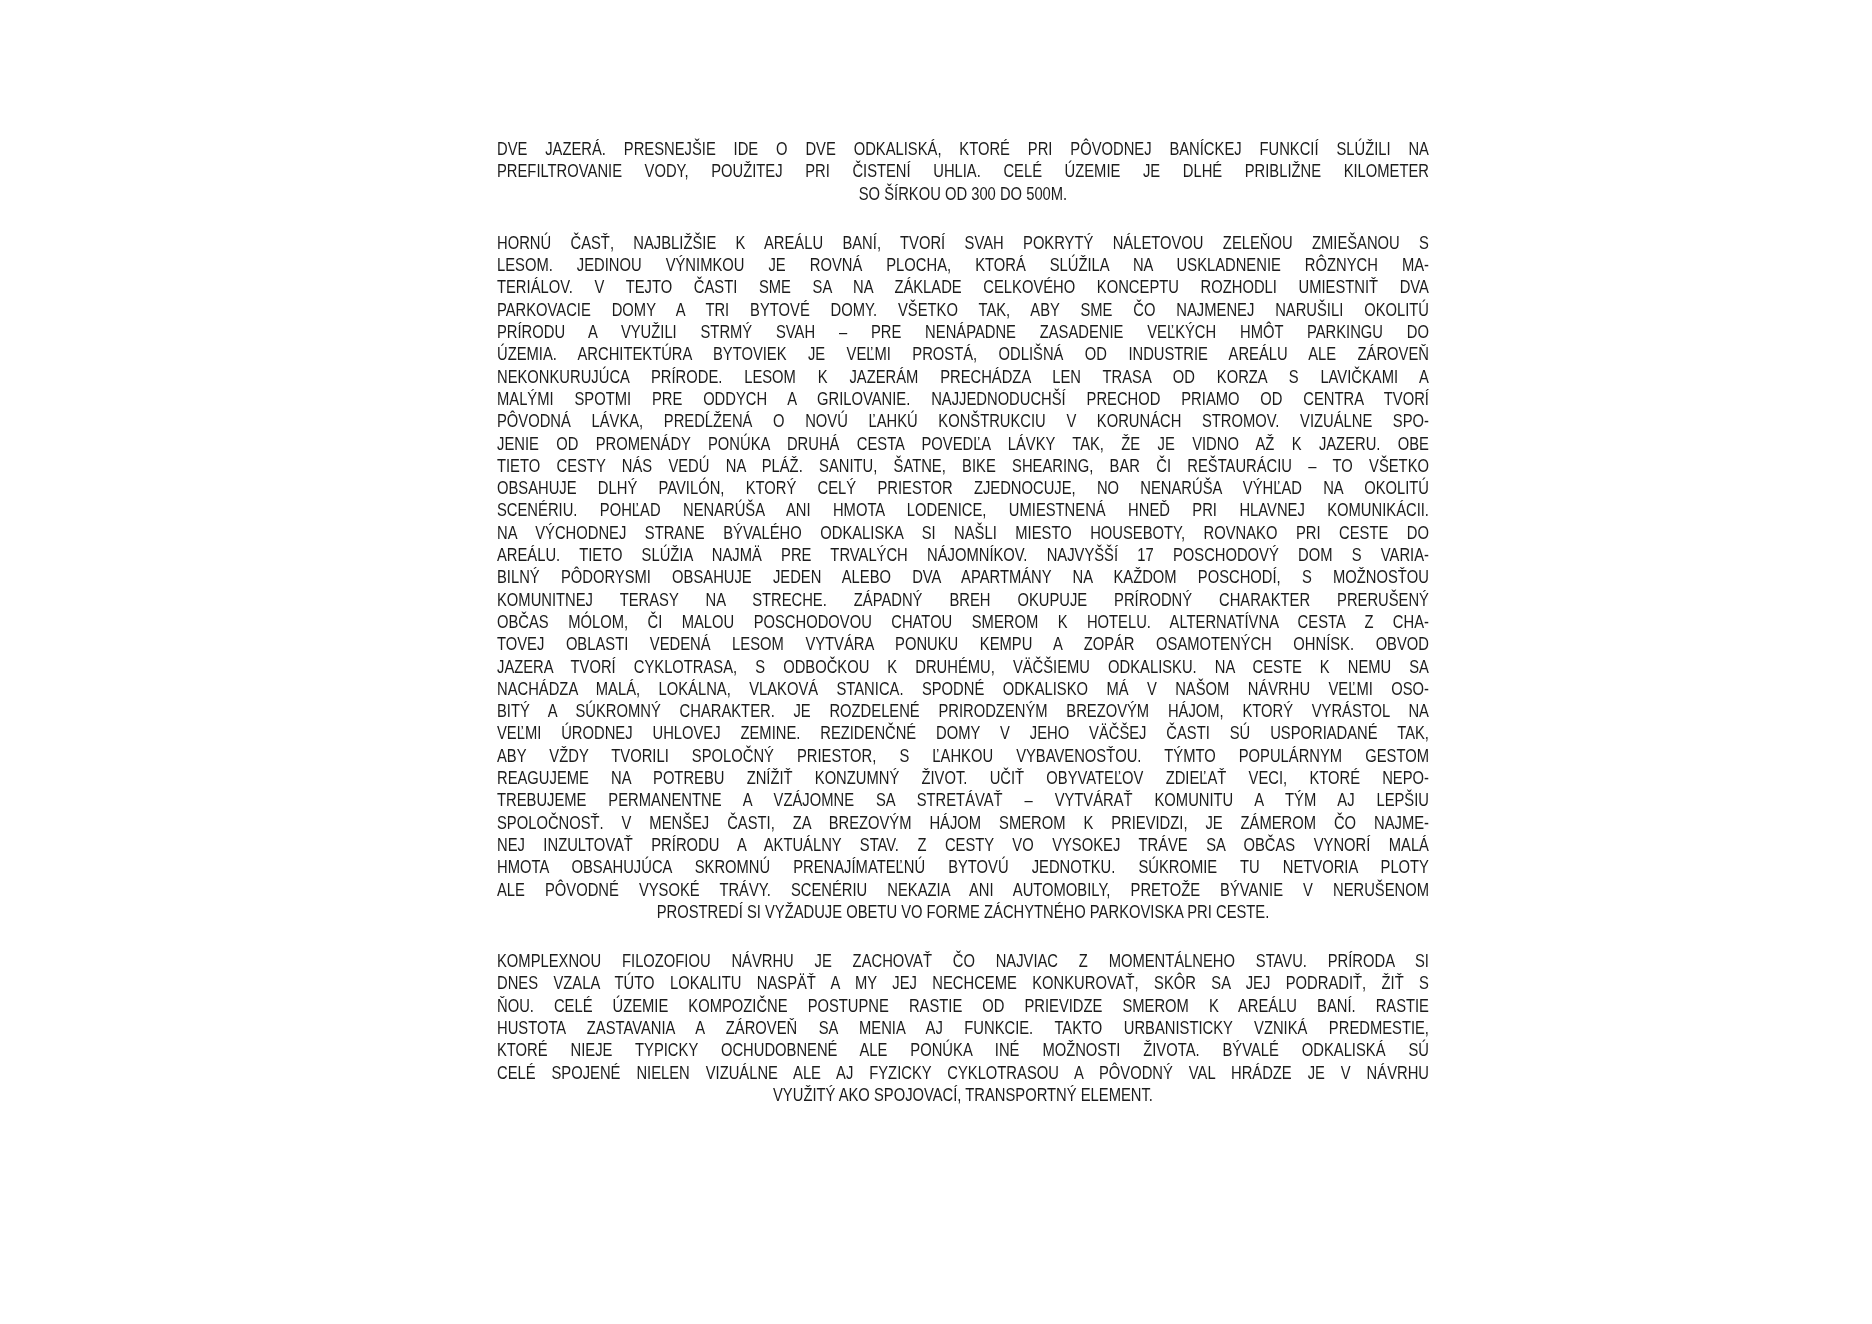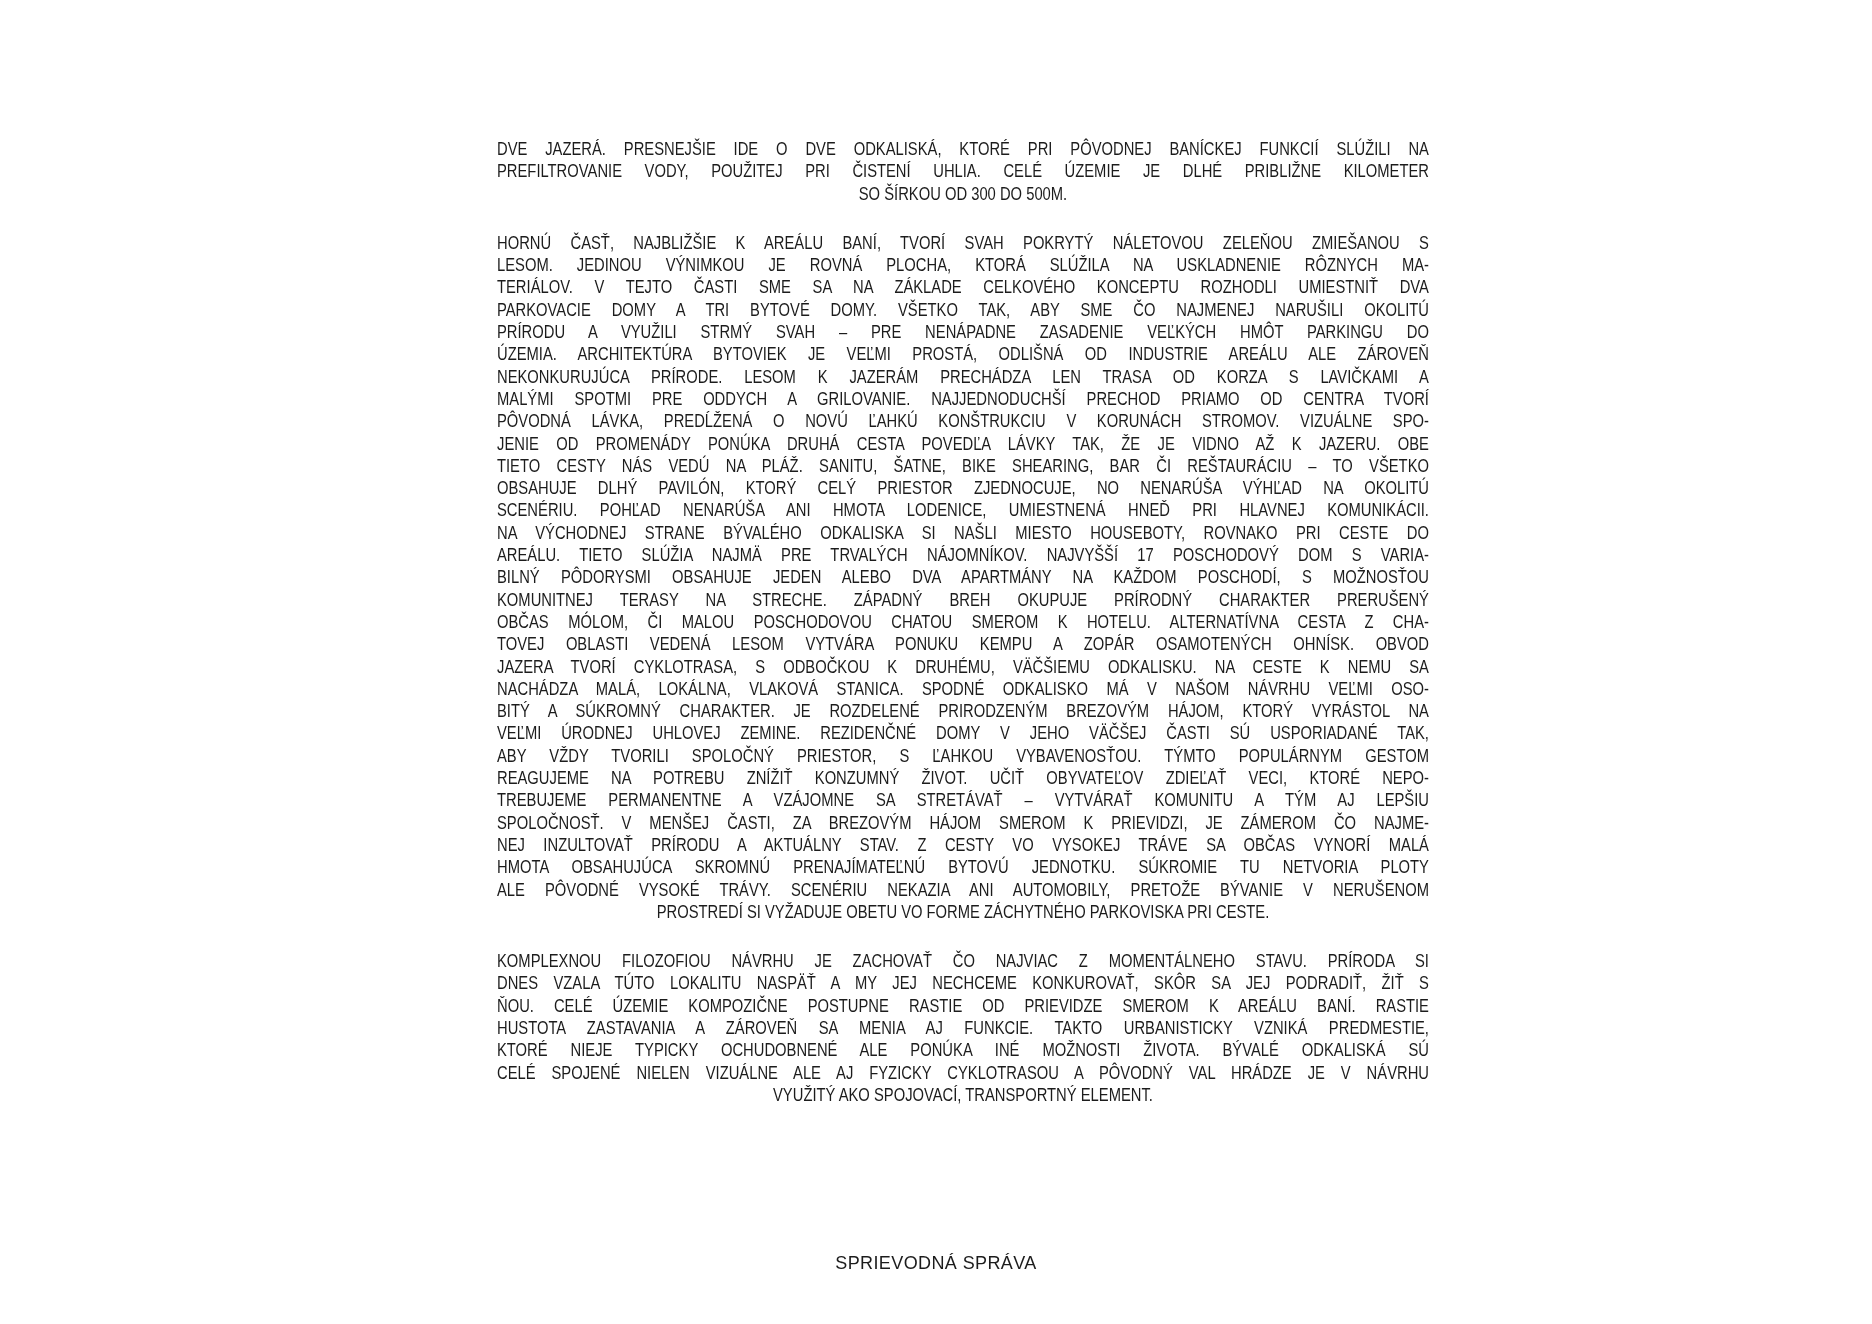--- a/index.html
+++ b/index.html
@@ -99,16 +99,13 @@
       <div class="paragraph">
         <div class="line">KOMPLEXNOU FILOZOFIOU NÁVRHU JE ZACHOVAŤ ČO NAJVIAC Z MOMENTÁLNEHO STAVU. PRÍRODA SI</div>
         <div class="line">DNES VZALA TÚTO LOKALITU NASPÄŤ A MY JEJ NECHCEME KONKUROVAŤ, SKÔR SA JEJ PODRADIŤ, ŽIŤ S</div>
         <div class="line">ŇOU. CELÉ ÚZEMIE KOMPOZIČNE POSTUPNE RASTIE OD PRIEVIDZE SMEROM K AREÁLU BANÍ. RASTIE</div>
         <div class="line">HUSTOTA ZASTAVANIA A ZÁROVEŇ SA MENIA AJ FUNKCIE. TAKTO URBANISTICKY VZNIKÁ PREDMESTIE,</div>
         <div class="line">KTORÉ NIEJE TYPICKY OCHUDOBNENÉ ALE PONÚKA INÉ MOŽNOSTI ŽIVOTA. BÝVALÉ ODKALISKÁ SÚ</div>
         <div class="line">CELÉ SPOJENÉ NIELEN VIZUÁLNE ALE AJ FYZICKY CYKLOTRASOU A PÔVODNÝ VAL HRÁDZE JE V NÁVRHU</div>
         <div class="line center">VYUŽITÝ AKO SPOJOVACÍ, TRANSPORTNÝ ELEMENT.</div>
       </div>
     </main>
-  <footer class="page-footer">
-    <span>SPRIEVODNÁ SPRÁVA</span>
-  </footer>
 </div>
 
 </body></html>

